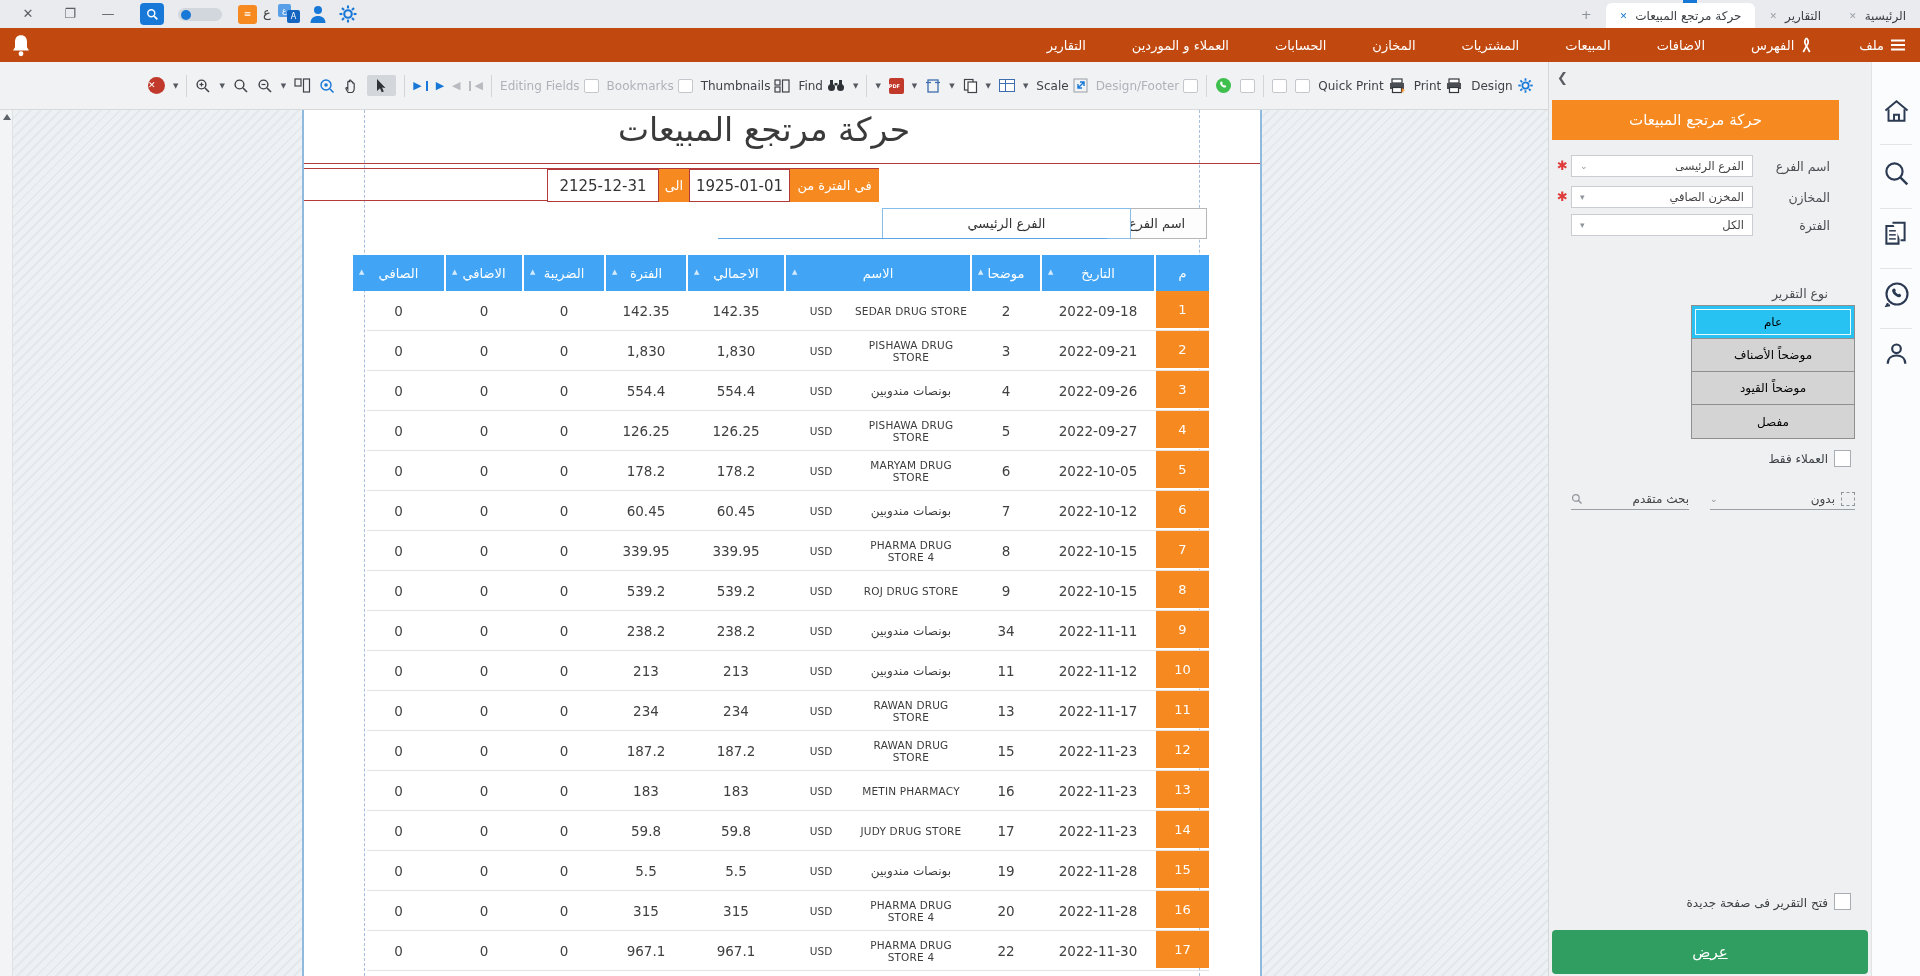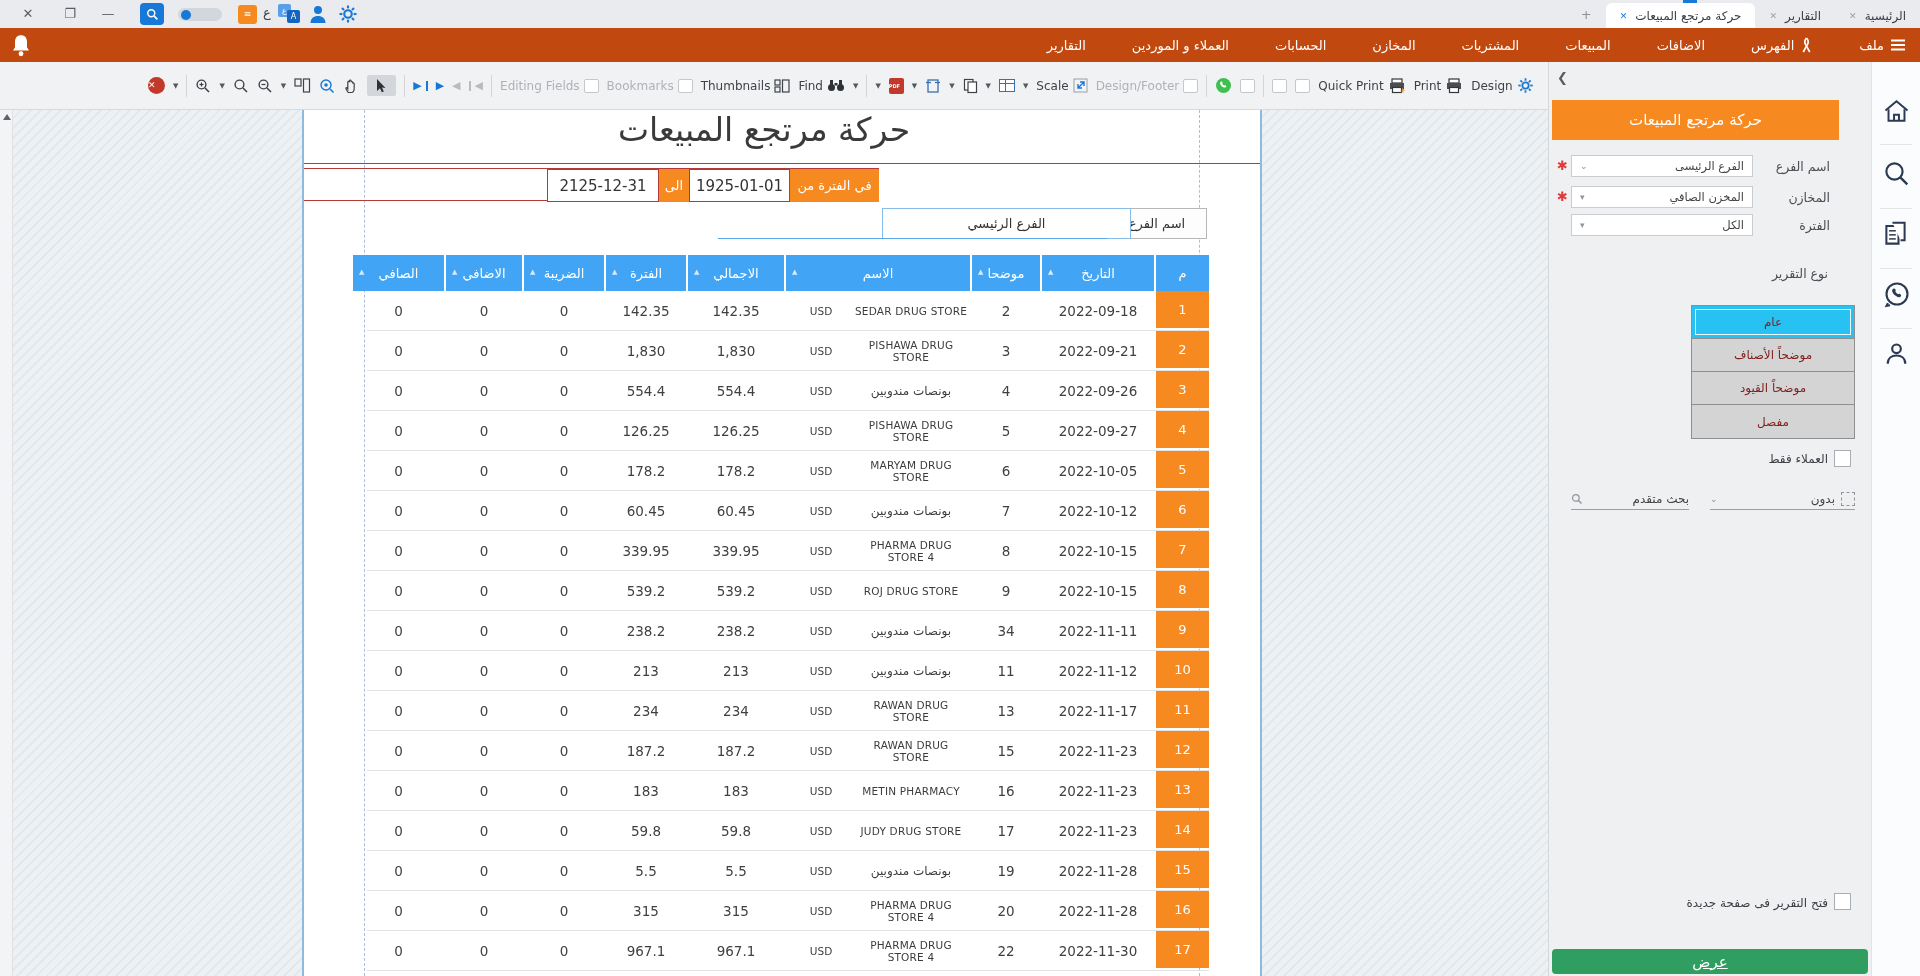--- a/index.html
+++ b/index.html
@@ -90,29 +90,29 @@
   
   .panel { position:absolute; left:1548px; top:62px; width:323px; height:914px; background:#eef0f1; border-left:1px solid #d5d8da; }
   .collapse { position:absolute; left:8px; top:8px; font-size:13px; color:#5a5e64; }
   .panel-header { position:absolute; left:3px; top:38px; width:287px; height:40px; background:#f6891f; color:#fff; font-size:15px; display:flex; align-items:center; justify-content:center; direction:rtl; }
   .fld-label { position:absolute; right:41px; font-size:12.5px; color:#4a4e53; direction:rtl; }
   .fld-ctl { position:absolute; left:22px; width:182px; height:22px; background:#fff; border:1px solid #c9ccd0; display:flex; align-items:center; direction:rtl; padding:0 8px; font-size:11.5px; color:#444; }
   .fld-ctl .chev { margin-right:auto; direction:ltr; color:#8f959c; font-size:9px; }
   .req { position:absolute; left:8px; color:#e03b3b; font-size:13px; }
   .sec-label { position:absolute; right:43px; font-size:12.5px; color:#4a4e53; direction:rtl; }
   .rt-list { position:absolute; right:16px; top:243px; width:164px; border:1px solid #8f8f8f; }
-  .rt-item { height:33px; background:#d4d4d4; border-bottom:1px solid #8f8f8f; display:flex; align-items:center; justify-content:center; font-size:12px; color:#7f1d1d; direction:rtl; }
+  .rt-item { height:33px; background:#d4d4d4; border-bottom:1px solid #8f8f8f; display:flex; align-items:center; justify-content:center; font-size:12px; color:#000000; direction:rtl; }
   .rt-item:last-child { border-bottom:none;align-items:center; }
   .rt-item.selected { background:#28c2f2; padding:3px; }
   .rt-item.selected .inner { width:100%; height:100%; border:1px solid #eafaff; display:flex; align-items:center; justify-content:center; }
   .chk { position:absolute; width:17px; height:17px; background:#fff; border:1px solid #a8adb3; }
   .chk-label { position:absolute; right:43px; font-size:12px; color:#3c4045; direction:rtl; }
   .underfld { position:absolute; border-bottom:1px solid #9aa0a7; height:22px; display:flex; align-items:center; direction:rtl; font-size:12px; color:#444; }
   .dotted-ico { width:14px; height:14px; border:1px dashed #8f959c; flex:none; }
-  .show-btn { position:absolute; left:3px; right:3px; bottom:2px; height:25px; background:#2f9e60; border-radius:4px; color:#fff; font-size:15px; display:flex; align-items:center; justify-content:center; direction:rtl;text-decoration:underline; }
+  .show-btn { position:absolute; left:3px; right:3px; bottom:2px; height:44px; background:#2f9e60; border-radius:4px; color:#fff; font-size:15px; display:flex; align-items:center; justify-content:center; direction:rtl;text-decoration:underline; }
 
   
   .iconstrip { position:absolute; left:1871px; top:62px; width:49px; height:914px; background:#fbfcfd; border-left:1px solid #e1e3e5; }
   .strip-ico { position:absolute; left:11px; }
   .strip-sep { position:absolute; left:8px; width:32px; height:1px; background:#e3e5e8; }
 
   svg { display:block; }
 </style>
 </head>
 <body>
@@ -733,21 +733,21 @@
         <span class="chev">▾</span>
     </div>
     <div class="req" style="top:127px;">✱</div>
 
     <div class="fld-label" style="top:156px;">الفترة</div>
     <div class="fld-ctl" style="top:152px;">
       <span>الكل</span>
         <span class="chev">▾</span>
     </div>
 
-    <div class="sec-label" style="top:204px;">نوع التقرير</div>
+    <div class="sec-label" style="top:224px;">نوع التقرير</div>
 
     <div class="rt-list">
       <div class="rt-item selected">
           <span class="inner">
             <span>عام</span>
           </span>
         </div>
       <div class="rt-item">
           <span>موضحاً الأصناف</span>
         </div>

